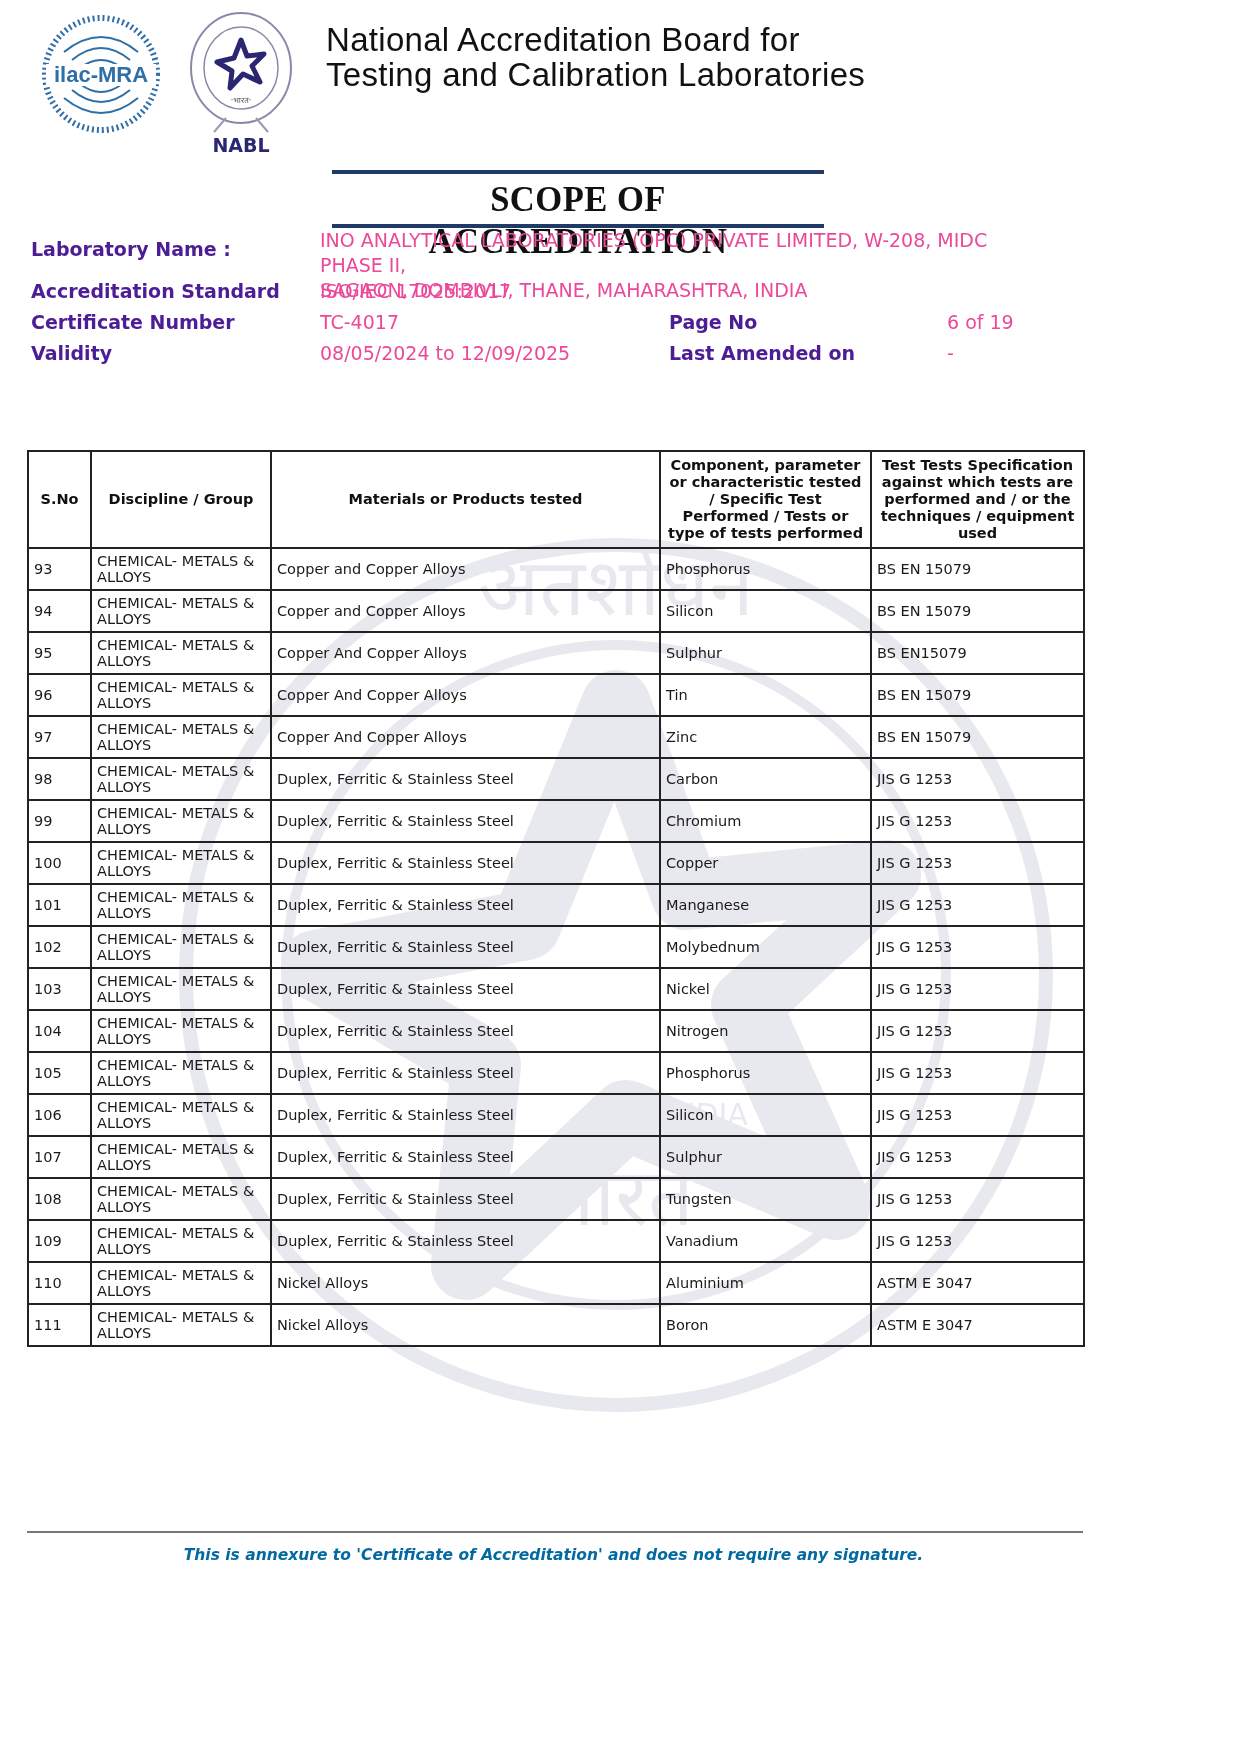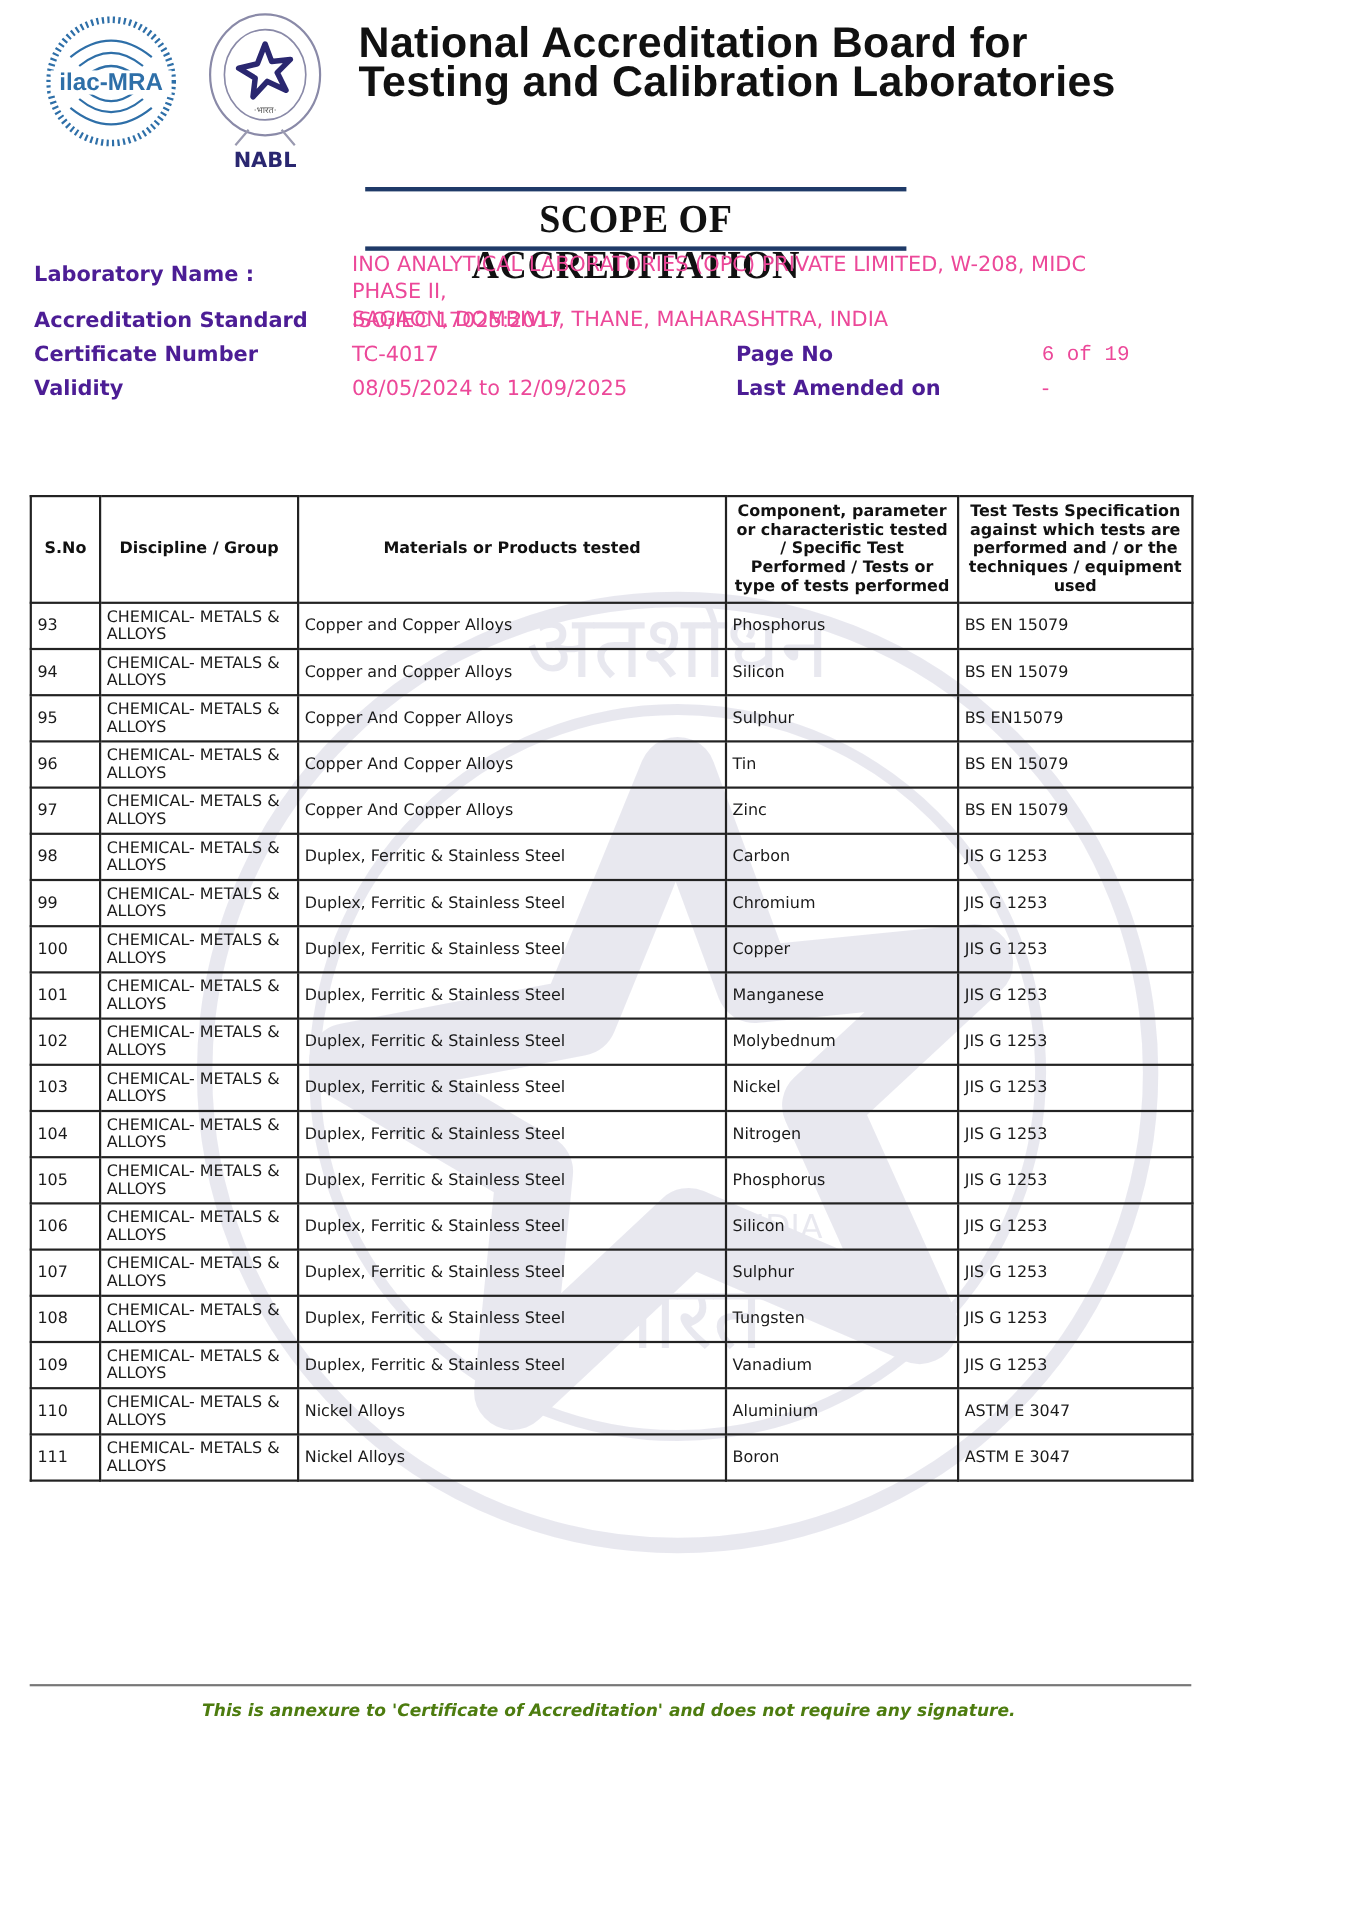--- a/index.html
+++ b/index.html
@@ -5,21 +5,21 @@
   html, body { margin: 0; padding: 0; background: #ffffff; }
   body { width: 1241px; height: 1754px; position: relative; overflow: hidden;
          font-family: "DejaVu Sans", sans-serif; color: #111; }
   .abs { position: absolute; }
 
   
   .logo-ilac { left: 42px; top: 12px; width: 118px; height: 124px; }
   .logo-nabl { left: 186px; top: 10px; width: 110px; height: 146px; }
 
   .org-title { left: 326px; top: 22px; font-family: "Liberation Sans", sans-serif;
-               font-weight: bold; font-size: 39px; line-height: 35px; color: #111; letter-spacing: 0.3px; }
+               font-weight: normal; font-size: 33px; line-height: 35px; color: #111; letter-spacing: 0.3px; }
 
   .scope-rule { left: 332px; height: 4px; width: 492px; background: #1f3a68; }
   .scope-rule.top { top: 170px; }
   .scope-rule.bottom { top: 224px; }
   .scope-title { left: 332px; width: 492px; top: 178px; text-align: center;
                  font-family: "Liberation Serif", serif; font-weight: bold; font-size: 36px;
                  line-height: 42px; color: #111; letter-spacing: 0.5px; transform: scaleX(0.96); }
 
   
   .info-label { font-weight: bold; font-size: 19px; color: #4c1d95; }
@@ -34,21 +34,21 @@
                 table-layout: fixed; background: transparent; }
   table.scope th, table.scope td { border: 2.5px solid #222; }
   table.scope th { font-weight: bold; font-size: 14.5px; line-height: 17px; text-align: center;
                    height: 91px; padding: 2px 6px; vertical-align: middle; color: #111; }
   table.scope td { font-size: 14.5px; line-height: 16.5px; height: 40px; padding: 0 5px;
                    vertical-align: middle; text-align: left; color: #1a1a1a; }
   td.disc { padding-left: 5px; }
 
   .footer-rule { left: 27px; top: 1531px; width: 1056px; height: 1.5px; background: #777; }
   .footer-note { left: 0; width: 1107px; top: 1546px; text-align: center; font-weight: bold;
-                 font-style: italic; font-size: 15.5px; color: #4d7c0f; }
+                 font-style: italic; font-size: 15.5px; color: #0369a1; }
 </style>
 </head>
 <body>
 
 <div class="abs logo-ilac">
   <svg width="118" height="124" viewBox="0 0 118 124">
     <g fill="none" stroke="#2e6fa8" stroke-width="2">
       <circle cx="59" cy="62" r="56" stroke-dasharray="2 3" stroke-width="6"></circle>
       <path d="M22 40 Q59 10 96 40"></path>
       <path d="M30 48 Q59 24 88 48"></path>
@@ -88,21 +88,21 @@
   <div>SAGAON, DOMBIVLI, THANE, MAHARASHTRA, INDIA</div>
 </div>
 
 <div class="abs info-label" style="left:31px; top:280px;">Accreditation Standard</div>
 <div class="abs info-value" style="left:320px; top:279px;">ISO/IEC 17025:2017</div>
 
 <div class="abs info-label" style="left:31px; top:311px;">Certificate Number</div>
 <div class="abs info-value" style="left:320px; top:310px;">TC-4017</div>
 
 <div class="abs info-label" style="left:669px; top:311px;">Page No</div>
-<div class="abs info-value" style="left:947px; top:310px;font-family:Liberation Mono, monospace;">6 of 19</div>
+<div class="abs info-value" style="left:947px; top:310px;">6 of 19</div>
 
 <div class="abs info-label" style="left:31px; top:342px;">Validity</div>
 <div class="abs info-value" style="left:320px; top:341px;">08/05/2024 to 12/09/2025</div>
 
 <div class="abs info-label" style="left:669px; top:342px;">Last Amended on</div>
 <div class="abs info-value" style="left:947px; top:341px;">-</div>
 
 <div class="abs watermark">
   <svg width="940" height="940" viewBox="0 0 940 940">
     <circle cx="470" cy="470" r="430" fill="none" stroke="#2a2770" stroke-width="14"></circle>

